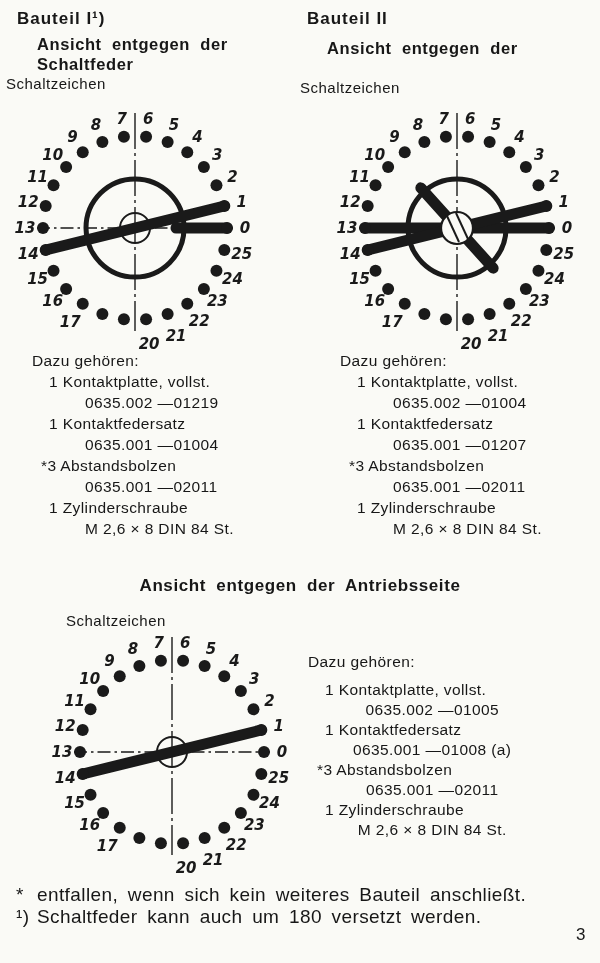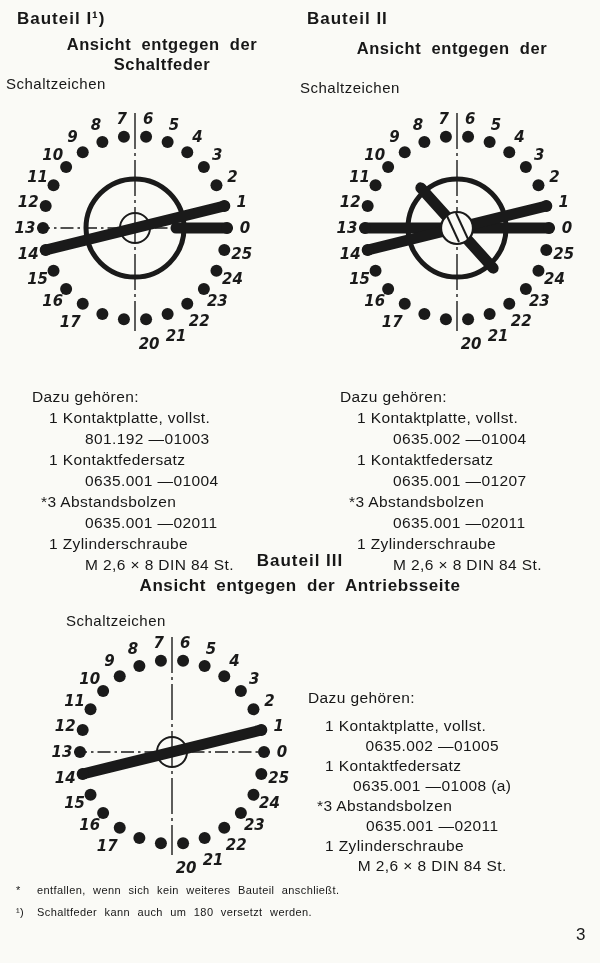--- a/index.html
+++ b/index.html
@@ -10,34 +10,34 @@
     color:#171717;
     position:relative;
     overflow:hidden;
   }
   .abs{position:absolute;}
   .title{
     font-weight:700;font-size:17px;letter-spacing:1px;white-space:nowrap;
   }
   .subtitle{
     font-weight:700;font-size:16.5px;letter-spacing:0.6px;word-spacing:5px;
-    text-align:center;line-height:20px;white-space:nowrap;
+    line-height:20px;white-space:nowrap;
   }
   .subtitle div{white-space:nowrap;}
   .diagram-label{font-size:15px;letter-spacing:0.5px;white-space:nowrap;}
   .diagram{width:250px;height:250px;}
-  .parts{font-size:15.5px;letter-spacing:0.4px;line-height:21px;white-space:nowrap;margin-top:36px;}
+  .parts{font-size:15.5px;letter-spacing:0.4px;line-height:21px;white-space:nowrap;}
   .parts-header{white-space:nowrap;}
   .part-line1{padding-left:17px;}
   .part-line1.star{padding-left:9px;}
   .part-line2{padding-left:53px;}
   .parts.col3{line-height:20px;}
   .parts.col3 .parts-header{margin-bottom:8px;}
   .parts.col3 .part-line2{padding-left:45px;text-align:center;}
-  .footnote{font-size:11px;letter-spacing:0.4px;word-spacing:4px;white-space:nowrap;}
+  .footnote{font-size:19px;letter-spacing:0.4px;word-spacing:4px;white-space:nowrap;}
   .footnote .marker{display:inline-block;width:21px;}
   .page-number{font-size:17px;font-weight:400;}
   .center-block{left:0;width:600px;text-align:center;}
 </style>
 </head>
 <body>
 
 <div class="abs" style="left:0;top:0;width:600px;height:822px;">
 
   <div class="abs title" style="left:17px;top:9px;">Bauteil I¹)</div>
@@ -102,21 +102,21 @@
         <text x="189.1913163806205" y="217.99717684598323" fill="#1a1a1a" text-anchor="middle" font-size="15" font-style="italic" font-weight="700" font-family="'DejaVu Sans', sans-serif" dy="5">22</text>
         <text x="207.3361822988211" y="197.9434924064875" fill="#1a1a1a" text-anchor="middle" font-size="15" font-style="italic" font-weight="700" font-family="'DejaVu Sans', sans-serif" dy="5">23</text>
         <text x="222.4001628218531" y="176.11954892481452" fill="#1a1a1a" text-anchor="middle" font-size="15" font-style="italic" font-weight="700" font-family="'DejaVu Sans', sans-serif" dy="5">24</text>
         <text x="231.80359991686572" y="151.32472307163135" fill="#1a1a1a" text-anchor="middle" font-size="15" font-style="italic" font-weight="700" font-family="'DejaVu Sans', sans-serif" dy="5">25</text>
       </svg></div>
   <div class="abs parts" id="parts-0" style="left:32px;top:350px;">
     <div class="parts-header">Dazu gehören:</div>
     <div class="parts-body">
         <div class="part">
           <div class="part-line1">1 Kontaktplatte, vollst.</div>
-          <div class="part-line2">801.192 —01003</div>
+          <div class="part-line2">0635.002 —01219</div>
         </div>
         <div class="part">
           <div class="part-line1">1 Kontaktfedersatz</div>
           <div class="part-line2">0635.001 —01004</div>
         </div>
         <div class="part">
           <div class="part-line1 star">*3 Abstandsbolzen</div>
           <div class="part-line2">0635.001 —02011</div>
         </div>
         <div class="part">
@@ -207,21 +207,20 @@
           <div class="part-line1 star">*3 Abstandsbolzen</div>
           <div class="part-line2">0635.001 —02011</div>
         </div>
         <div class="part">
           <div class="part-line1">1 Zylinderschraube</div>
           <div class="part-line2">M 2,6 × 8 DIN 84 St.</div>
         </div>
       </div>
   </div>
 
-  <div class="abs title center-block" style="top:551px;">Bauteil III</div>
   <div class="abs subtitle center-block" style="top:576px;font-size:17px;">
     <div>Ansicht entgegen der Antriebsseite</div>
   </div>
   <div class="abs diagram-label" style="left:66px;top:612px;">Schaltzeichen</div>
   <div class="abs diagram" id="diagram-2" style="left:47px;top:627px;"><svg width="250" height="250" viewBox="0 0 250 250">
         <line x1="27" y1="125" x2="223" y2="125" stroke="#1a1a1a" stroke-width="1.4" stroke-dasharray="13 4 2.5 4"></line>
         <line x1="125" y1="10" x2="125" y2="228" stroke="#1a1a1a" stroke-width="1.4" stroke-dasharray="36 4 3 4"></line>
         <circle cx="125" cy="125" r="15" fill="none" stroke="#1a1a1a" stroke-width="2"></circle>
         <line x1="35.6733527968032" y1="147.01704111445528" x2="214.32664720319679" y2="102.98295888554469" stroke="#1a1a1a" stroke-width="11" stroke-linecap="round"></line>
         <circle cx="217" cy="125" r="6" fill="#1a1a1a"></circle>

